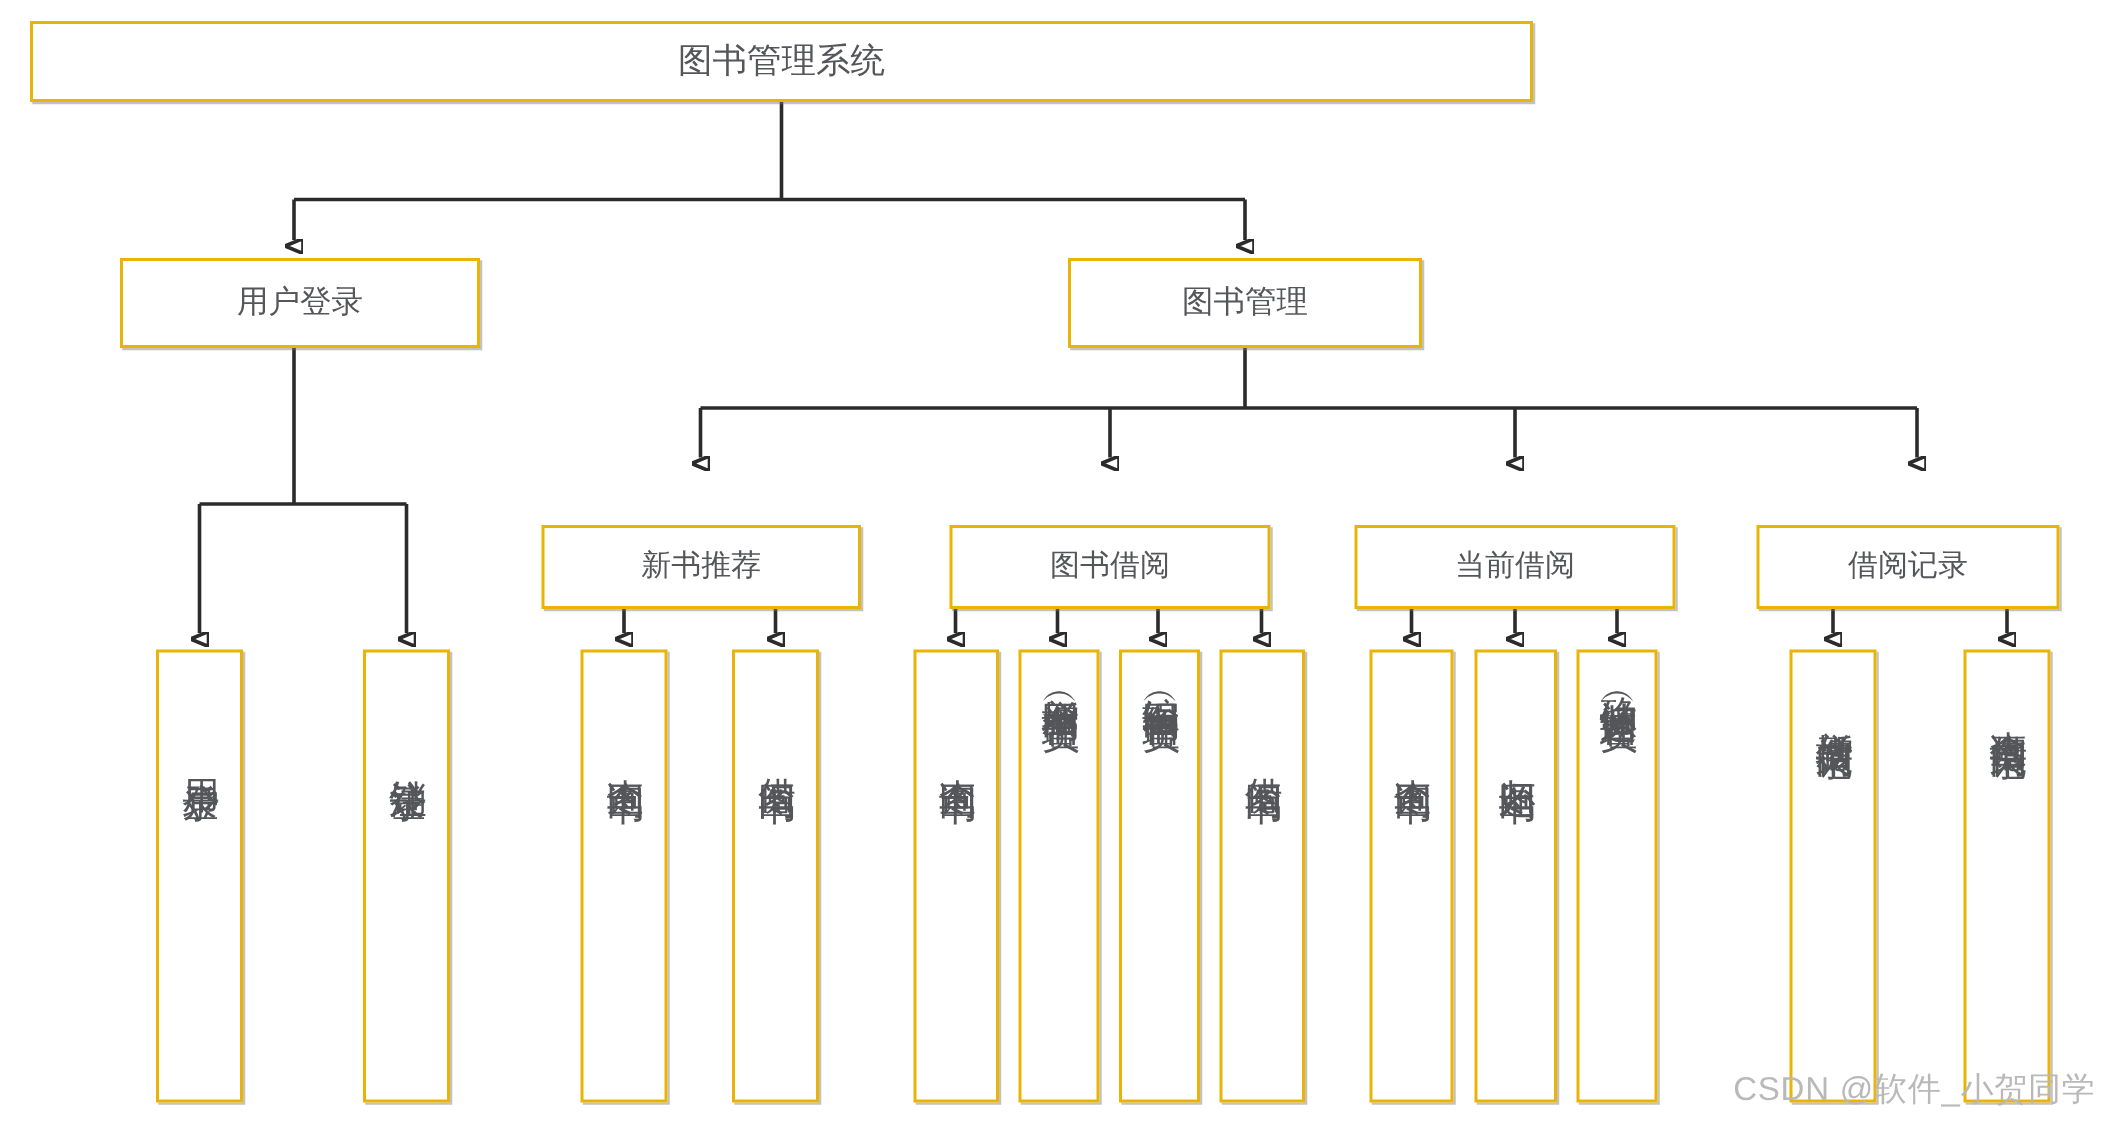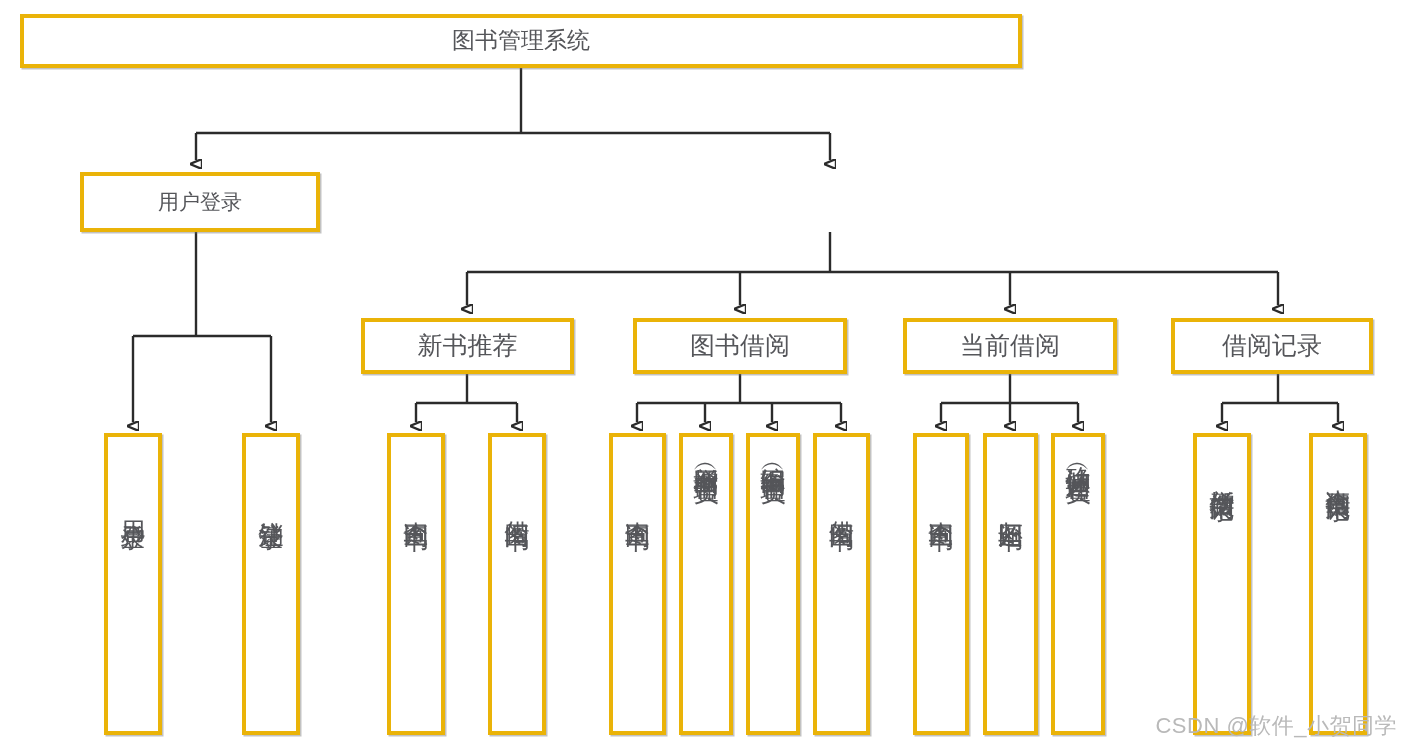--- a/index.html
+++ b/index.html
@@ -13,39 +13,39 @@
   #canvas {
     position: relative;
     width: 1405px;
     height: 747px;
     background: #ffffff;
     overflow: hidden;
   }
   .node {
     position: absolute;
     box-sizing: border-box;
-    border: 4px solid #eab308;
+    border: 2px solid #eab308;
     background: #ffffff;
     display: flex;
     align-items: center;
     justify-content: center;
     color: #4a4a4a;
     box-shadow: 1.5px 1.5px 0 rgba(120,120,120,0.45);
   }
   .node-label {
     display: block;
     text-align: center;
     line-height: 1.18;
     color: #55565a;
     white-space: pre;
   }
   
   .lvl-root { font-size: 23px; }
   .lvl-1 { font-size: 21px; }
-  .lvl-2 { font-size: 25px; }
+  .lvl-2 { font-size: 20px; margin-top: 32px; }
   
   .node.vertical {
     align-items: flex-start;
     padding-top: 8px;
   }
   .node.vertical .node-label {
     writing-mode: vertical-rl;
     text-orientation: upright;
     font-size: 25px;
     letter-spacing: 2px;
@@ -133,20 +133,23 @@
     <line x1="1338" y1="403" x2="1338" y2="422" marker-end="url(#arrow)"></line>
   </svg>
 
   <div class="node lvl-root" style="left:20px; top:14px; width:1002px; height:54px;">
     <span class="node-label">图书管理系统</span>
   </div>
 
   <div class="node lvl-1" style="left:80px; top:172px; width:240px; height:60px;">
     <span class="node-label">用户登录</span>
   </div>
+  <div class="node lvl-1" style="left:712px; top:172px; width:236px; height:60px;">
+    <span class="node-label">图书管理</span>
+  </div>
 
   <div class="node lvl-2" style="left:361px; top:318px; width:213px; height:56px;">
     <span class="node-label">新书推荐</span>
   </div>
   <div class="node lvl-2" style="left:903px; top:318px; width:214px; height:56px;">
     <span class="node-label">当前借阅</span>
   </div>
   <div class="node lvl-2" style="left:633px; top:318px; width:214px; height:56px;">
     <span class="node-label">图书借阅</span>
   </div>

